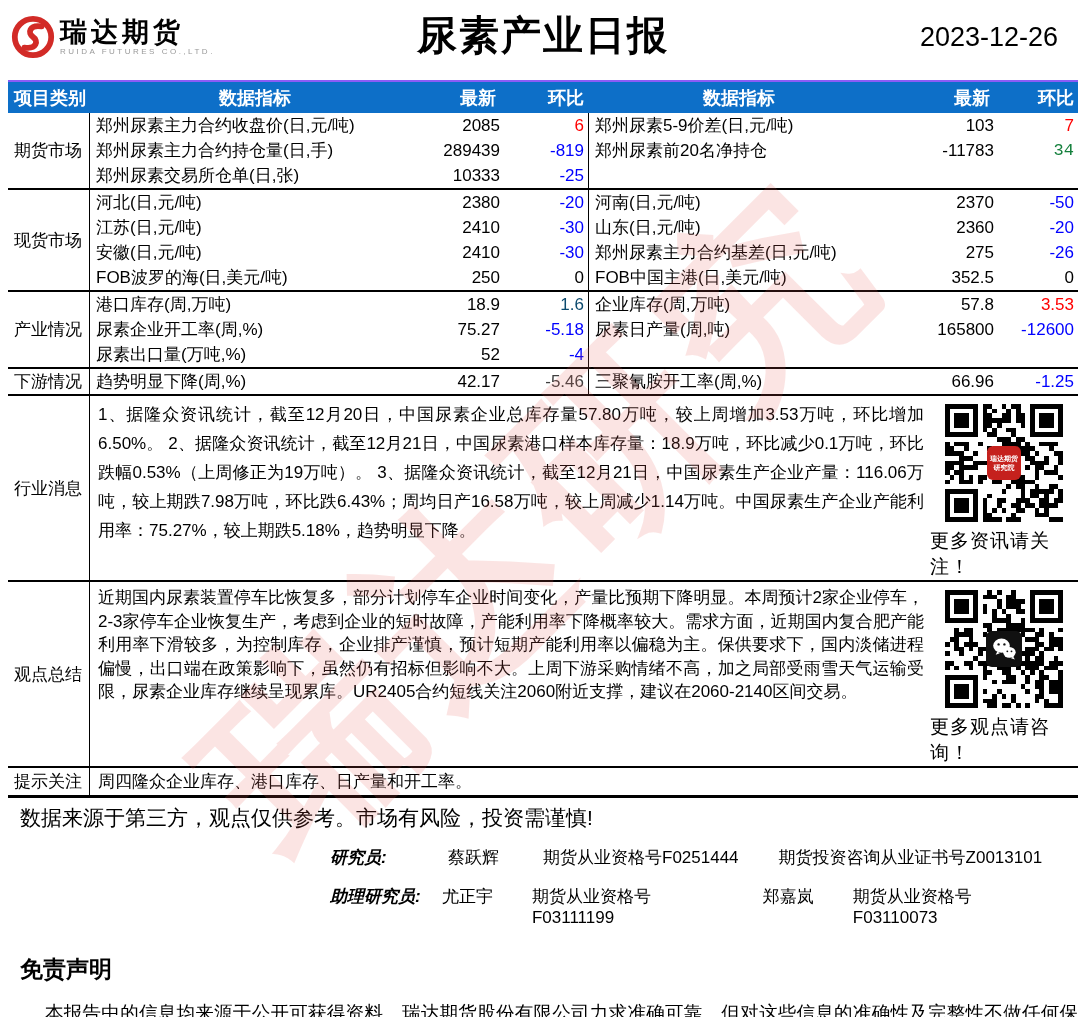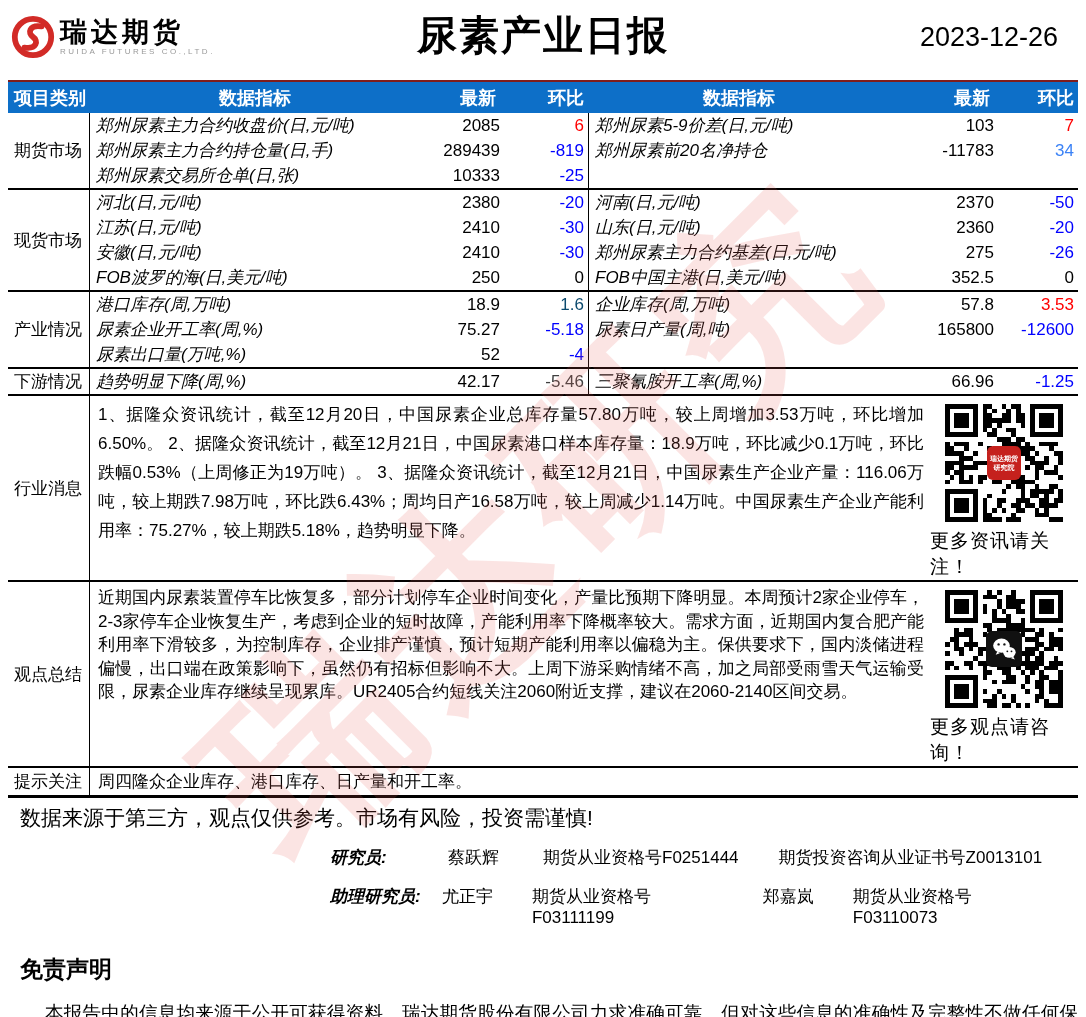--- a/index.html
+++ b/index.html
@@ -13,31 +13,31 @@
   .hdr{height:80px;position:relative;padding:0 8px;}
   .logo{position:absolute;left:10px;top:14px;display:flex;align-items:center;}
   .logo svg{width:46px;height:46px;}
   .logo-txt{margin-left:4px;}
   .logo-cn{font-size:27px;font-weight:bold;letter-spacing:4px;line-height:26px;}
   .logo-en{font-size:8px;color:#999;letter-spacing:2.5px;margin-top:2px;}
   .title{position:absolute;left:0;right:0;top:8px;text-align:center;font-size:40px;font-weight:bold;letter-spacing:2px;}
   .date{position:absolute;right:28px;top:22px;font-size:27px;}
 
   
-  .tbl{margin:0 8px;border-top:2px solid #7f1d1d;border-bottom:3px solid #000;position:relative;}
+  .tbl{margin:0 8px;border-top:2px solid #8b5cf6;border-bottom:3px solid #000;position:relative;}
   .thead{display:grid;grid-template-columns:82px 330px 80px 88px 302px 104px 84px;background:var(--accent);color:#fff;font-weight:bold;font-size:18px;height:31px;align-items:center;}
   .thead .h-cat{padding-left:6px;}
   .thead .h-c{text-align:center;}
   .thead .h-r{text-align:right;padding-right:4px;}
   .sec{display:flex;border-top:2px solid #000;}
   .sec.first{border-top:none;}
   .cat{width:82px;flex:0 0 82px;display:flex;align-items:center;justify-content:flex-start;padding-left:6px;font-size:17px;border-right:1px solid #000;}
   .rows{flex:1;}
   .trow{display:grid;grid-template-columns:330px 80px 88px 302px 104px 84px;height:25px;align-items:center;font-size:17px;}
-  .c.lbl{padding-left:6px;white-space:nowrap;overflow:hidden;font-style:italic;}
+  .c.lbl{padding-left:6px;white-space:nowrap;overflow:hidden;}
   .c.num{text-align:right;}
   .c.mid{border-left:1px solid #000;height:25px;line-height:25px;}
   .c.pr{padding-right:4px;}
   .txtwrap{flex:1;display:flex;}
   .longtxt{flex:1;font-size:17px;text-align:justify;padding:4px 6px 2px 8px;}
   .news .longtxt{line-height:29px;}
   .view .longtxt{line-height:23.5px;}
   .qrcol{flex:0 0 148px;display:flex;flex-direction:column;align-items:center;justify-content:flex-start;padding-top:8px;}
   .qrbox{width:118px;height:118px;position:relative;}
   .qrbox .grid{width:100%;height:100%;}
@@ -107,21 +107,21 @@
         <div class="c lbl mid">郑州尿素5-9价差(日,元/吨)</div>
         <div class="c num">103</div>
         <div class="c num pr chg" style="color: rgb(255, 0, 0);">7</div>
       </div>
       <div class="trow">
         <div class="c lbl">郑州尿素主力合约持仓量(日,手)</div>
         <div class="c num">289439</div>
         <div class="c num pr chg" style="color: rgb(0, 0, 255);">-819</div>
         <div class="c lbl mid">郑州尿素前20名净持仓</div>
         <div class="c num">-11783</div>
-        <div class="c num pr chg" style="color: #3b82f6;">34</div>
+        <div class="c num pr chg" style="color: #15803d; font-family: Liberation Mono, monospace;">34</div>
       </div>
       <div class="trow">
         <div class="c lbl">郑州尿素交易所仓单(日,张)</div>
         <div class="c num">10333</div>
         <div class="c num pr chg" style="color: rgb(0, 0, 255);">-25</div>
         <div class="c lbl mid"></div>
         <div class="c num"></div>
         <div class="c num pr chg"></div>
       </div>
     </div>

